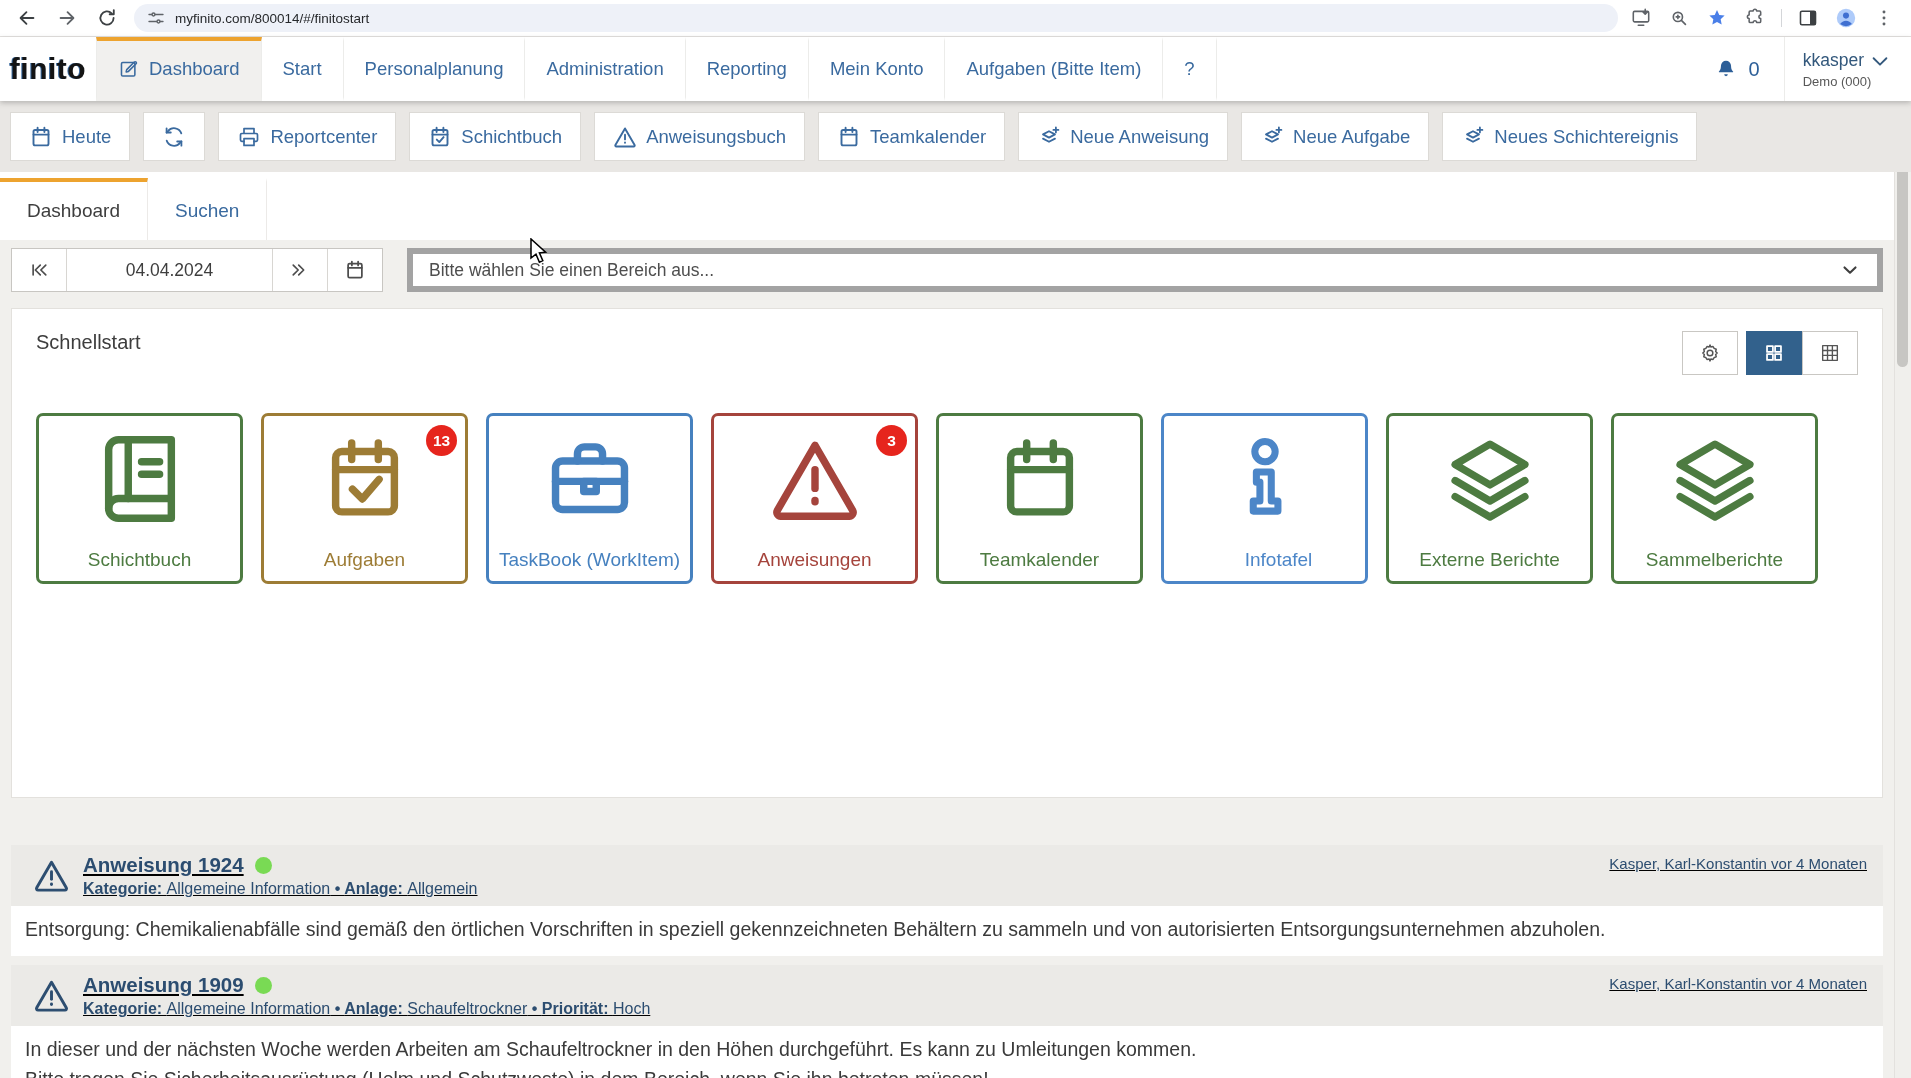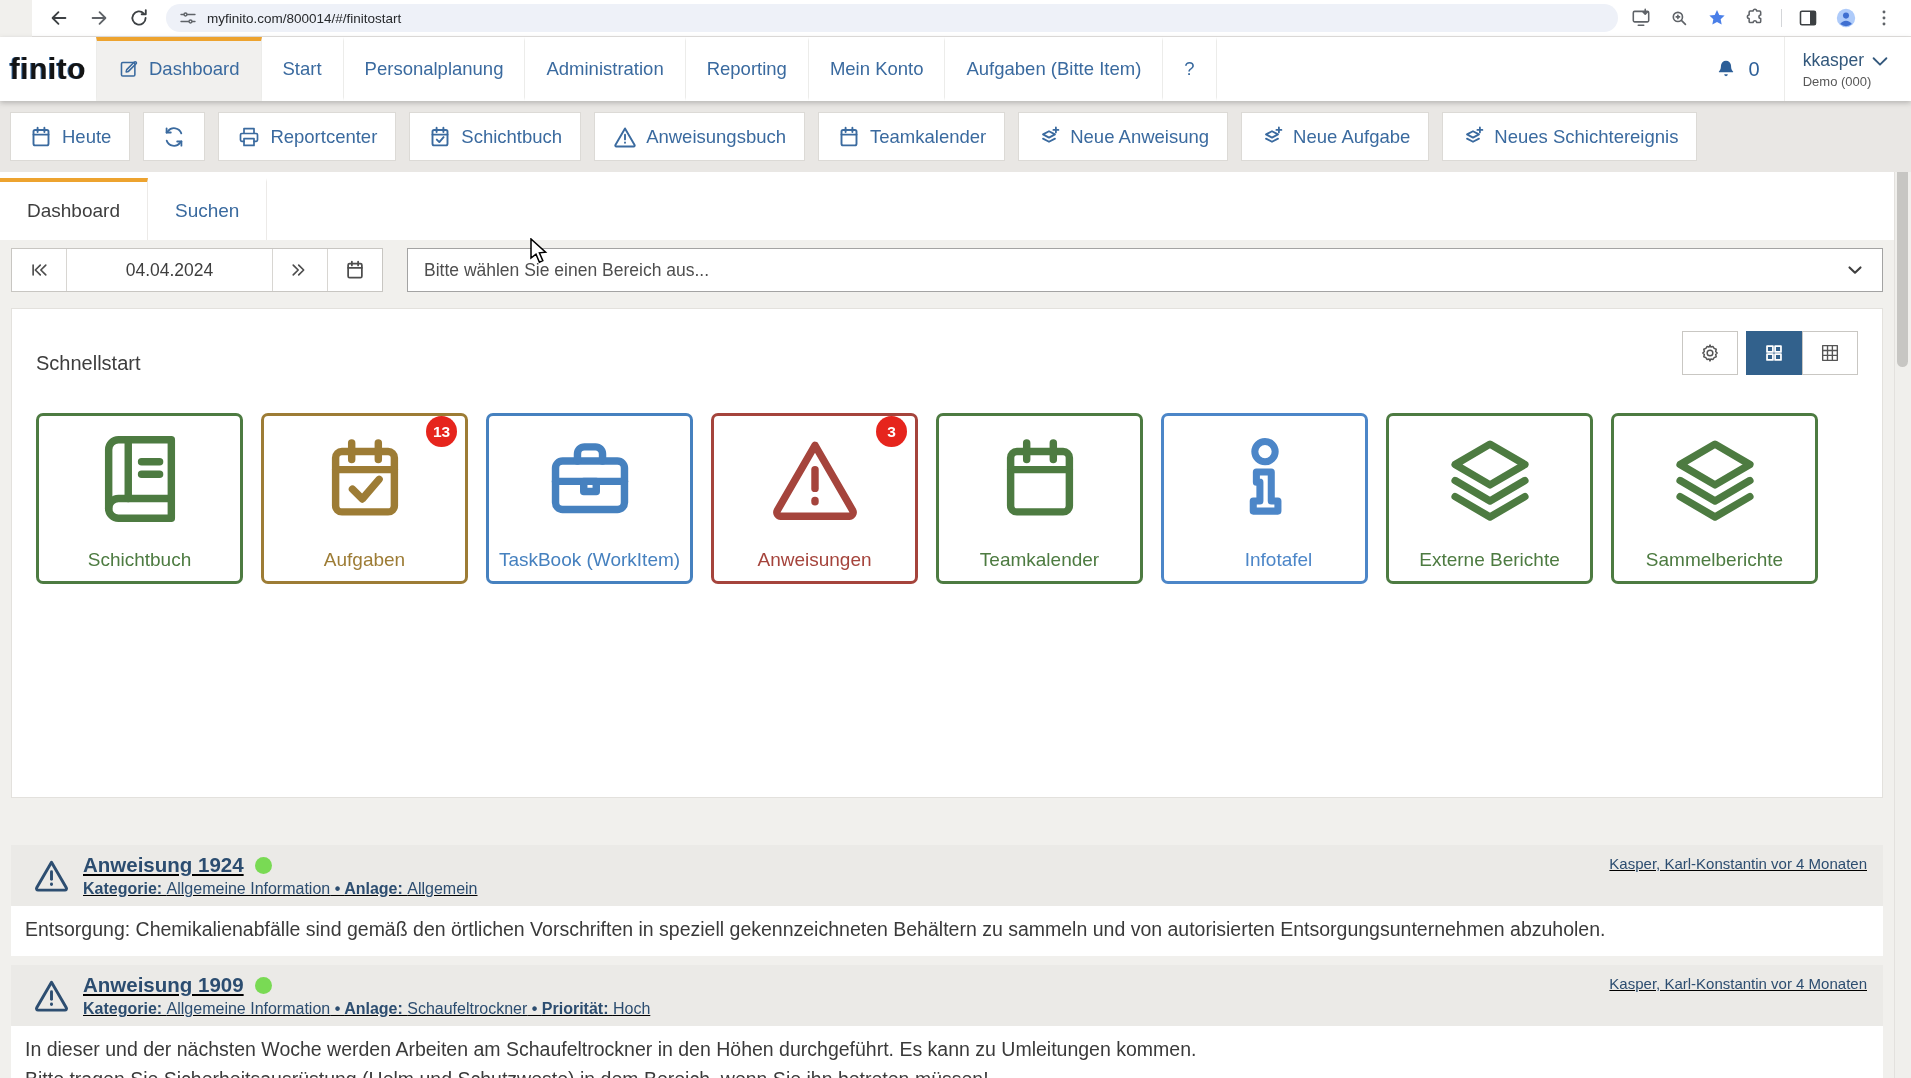--- a/index.html
+++ b/index.html
@@ -2,21 +2,21 @@
 <html><head>
 <meta charset="utf-8">
 <style>
   * { box-sizing: border-box; margin: 0; padding: 0; }
   html,body { width:1911px; height:1078px; overflow:hidden; }
   body { font-family:"Liberation Sans", sans-serif; background:#f1f0ed; }
   .screen { position:relative; width:1911px; height:1078px; background:#f1f0ed; }
 
   
   .browser-bar { height:37px; background:#fff; border-bottom:1px solid #e3e1df;
-    display:flex; align-items:center; padding:0 10px; gap:6px;margin-left:32px; }
+    display:flex; align-items:center; padding:0 10px; gap:6px; }
   .bicon { width:34px; height:28px; display:flex; align-items:center; justify-content:center;
     border-radius:50%; color:#4a4d51; cursor:pointer; flex:0 0 auto; }
   .bicon svg { width:19px; height:19px; }
   .url-pill { width:1490px; height:28px; border-radius:14px; background:#eef1f8;
     display:flex; align-items:center; padding:0 12px; gap:9px; margin-left:4px; }
   .url-text { font-size:13.5px; color:#27292c; }
   .browser-right { margin-left:auto; display:flex; align-items:center; gap:4px; }
   .bsep { width:1px; height:18px; background:#d4d6d9; margin:0 5px; }
 
   
@@ -60,44 +60,44 @@
   .content { position:absolute; top:240px; left:0; width:1894px; bottom:0;
     background:#f1f0ed; padding:8px 11px 0 11px; overflow:hidden; }
 
   .date-row { display:flex; height:44px; }
   .date-group { display:flex; width:372px; background:#fff; border:1px solid #c8c6c2; }
   .dg-cell { display:flex; align-items:center; justify-content:center;
     border-right:1px solid #d8d6d2; color:#4d4d4d; cursor:pointer; }
   .dg-cell svg { width:22px; height:22px; }
   .dg-prev { width:55px; } .dg-next { width:55px; } .dg-cal { width:54px; border-right:none; }
   .dg-date { flex:1; font-size:17.5px; color:#3e3e3e; cursor:default; }
-  .area-select { flex:1; margin-left:24px; background:#fff; border:1px solid #a3a3a3;
+  .area-select { flex:1; margin-left:24px; background:#fff; border:6px solid #a3a3a3;
     display:flex; align-items:center; justify-content:space-between; padding:0 16px;
     font-size:17.5px; color:#4e4e4e; cursor:pointer; }
   .area-select svg { width:22px; height:22px; color:#3f3f3f; }
 
   
   .panel { margin-top:16px; height:490px; background:#fff; border:1px solid #e3e1dd; padding:0 24px; }
-  .panel-head { display:flex; align-items:flex-end; padding-top:22px; }
+  .panel-head { display:flex; align-items:flex-start; padding-top:22px; }
   .panel-title { font-size:20px; color:#3d3d3d; }
   .view-btns { margin-left:auto; display:flex; align-items:center; }
   .vbtn { width:56px; height:44px; display:flex; align-items:center; justify-content:center;
     background:#fff; border:1px solid #c9c7c3; color:#555; cursor:pointer; }
   .vbtn svg { width:24px; height:24px; }
   .vbtn.gear { margin-right:8px; }
   .vbtn.active { background:#32618c; border-color:#32618c; color:#fff; }
 
   .tiles { display:flex; flex-wrap:wrap; gap:18px; margin-top:38px; }
   .tile { width:207px; height:171px; border:3px solid currentColor; border-radius:7px;
     background:#fff; position:relative; display:flex; flex-direction:column;
     align-items:center; justify-content:flex-end; cursor:pointer; }
   .tile svg.tile-ic { position:absolute; top:16px; left:50%; transform:translateX(-50%);
     width:94px; height:94px; }
   .tile-label { margin-bottom:10px; font-size:19px; }
-  .badge { position:absolute; top:0; right:8px; min-width:31px; height:31px; padding:0 6px;
+  .badge { position:absolute; top:9px; right:8px; min-width:31px; height:31px; padding:0 6px;
     border-radius:16px; background:#e6251d; color:#fff; font-size:15.5px; font-weight:bold;
     display:flex; align-items:center; justify-content:center; }
 
   
   .entries { margin-top:47px; }
   .entry { margin-bottom:9px; }
   .entry-head { height:61px; background:#ebeae7; display:flex; align-items:center;text-decoration:underline; }
   .entry-icon { margin-left:22px; color:#2d4e71; display:flex; }
   .entry-icon svg { width:37px; height:37px; }
   .entry-titles { margin-left:13px; display:flex; flex-direction:column; justify-content:center; gap:3px; }

